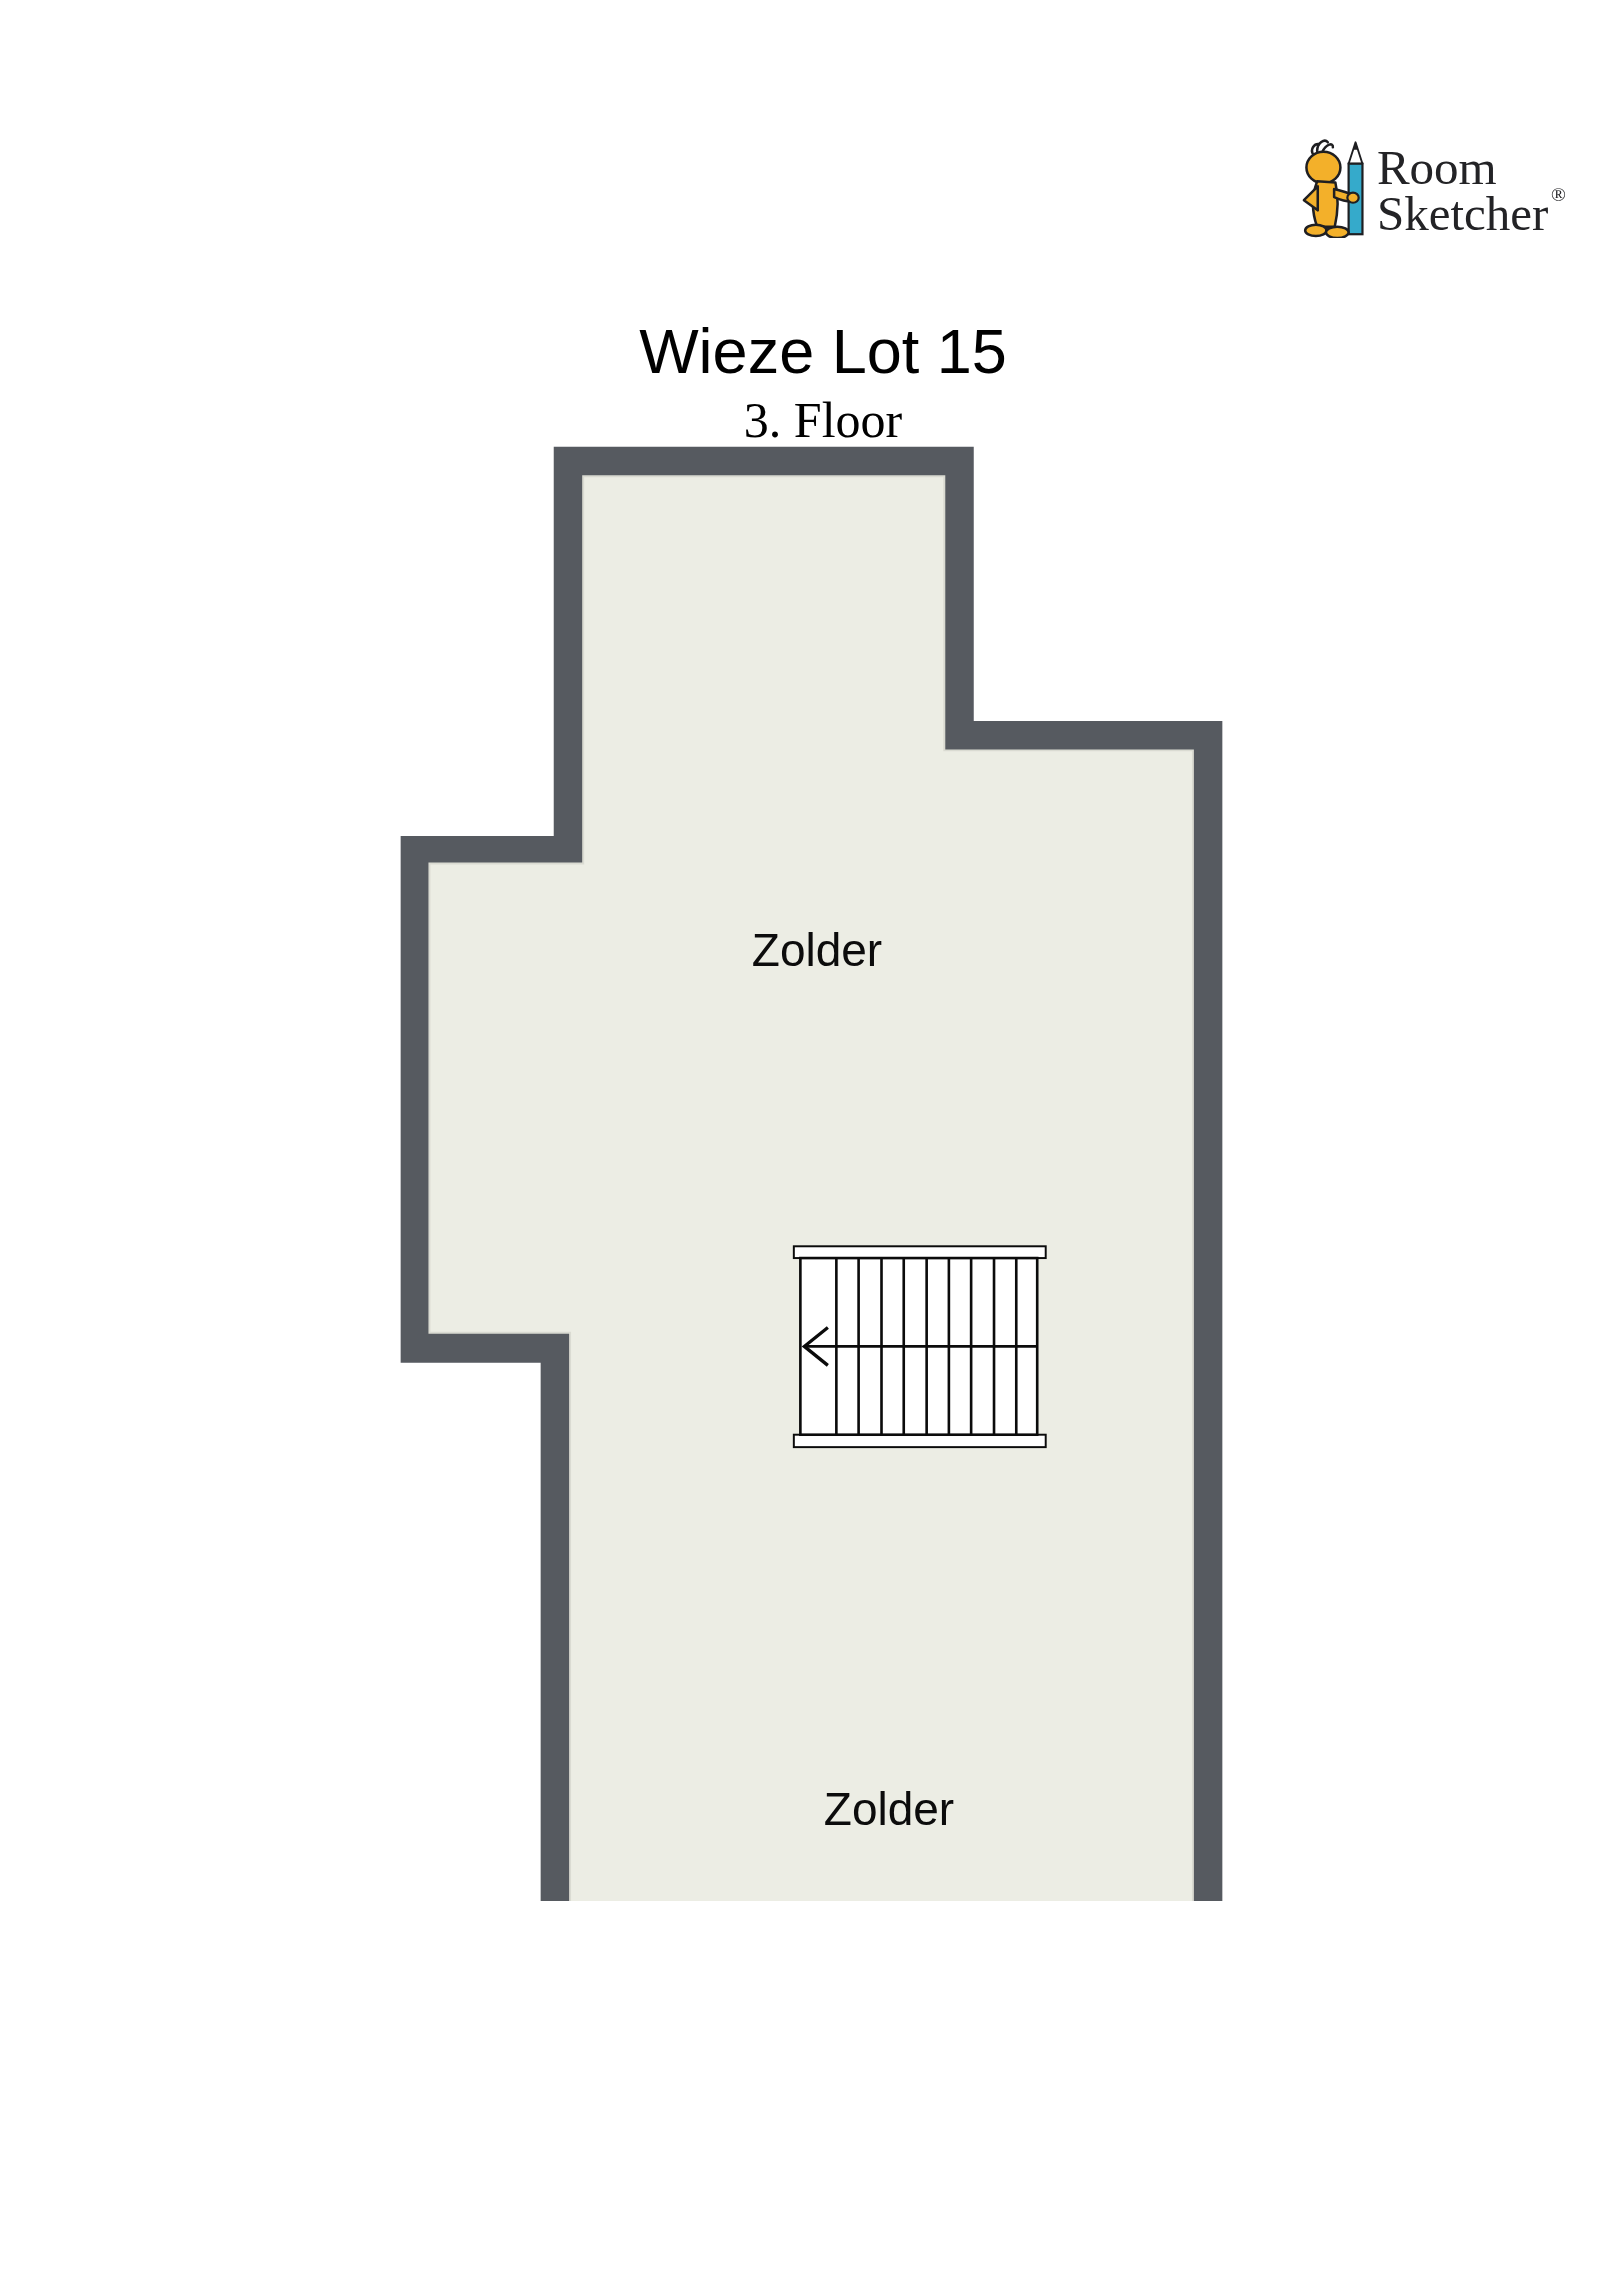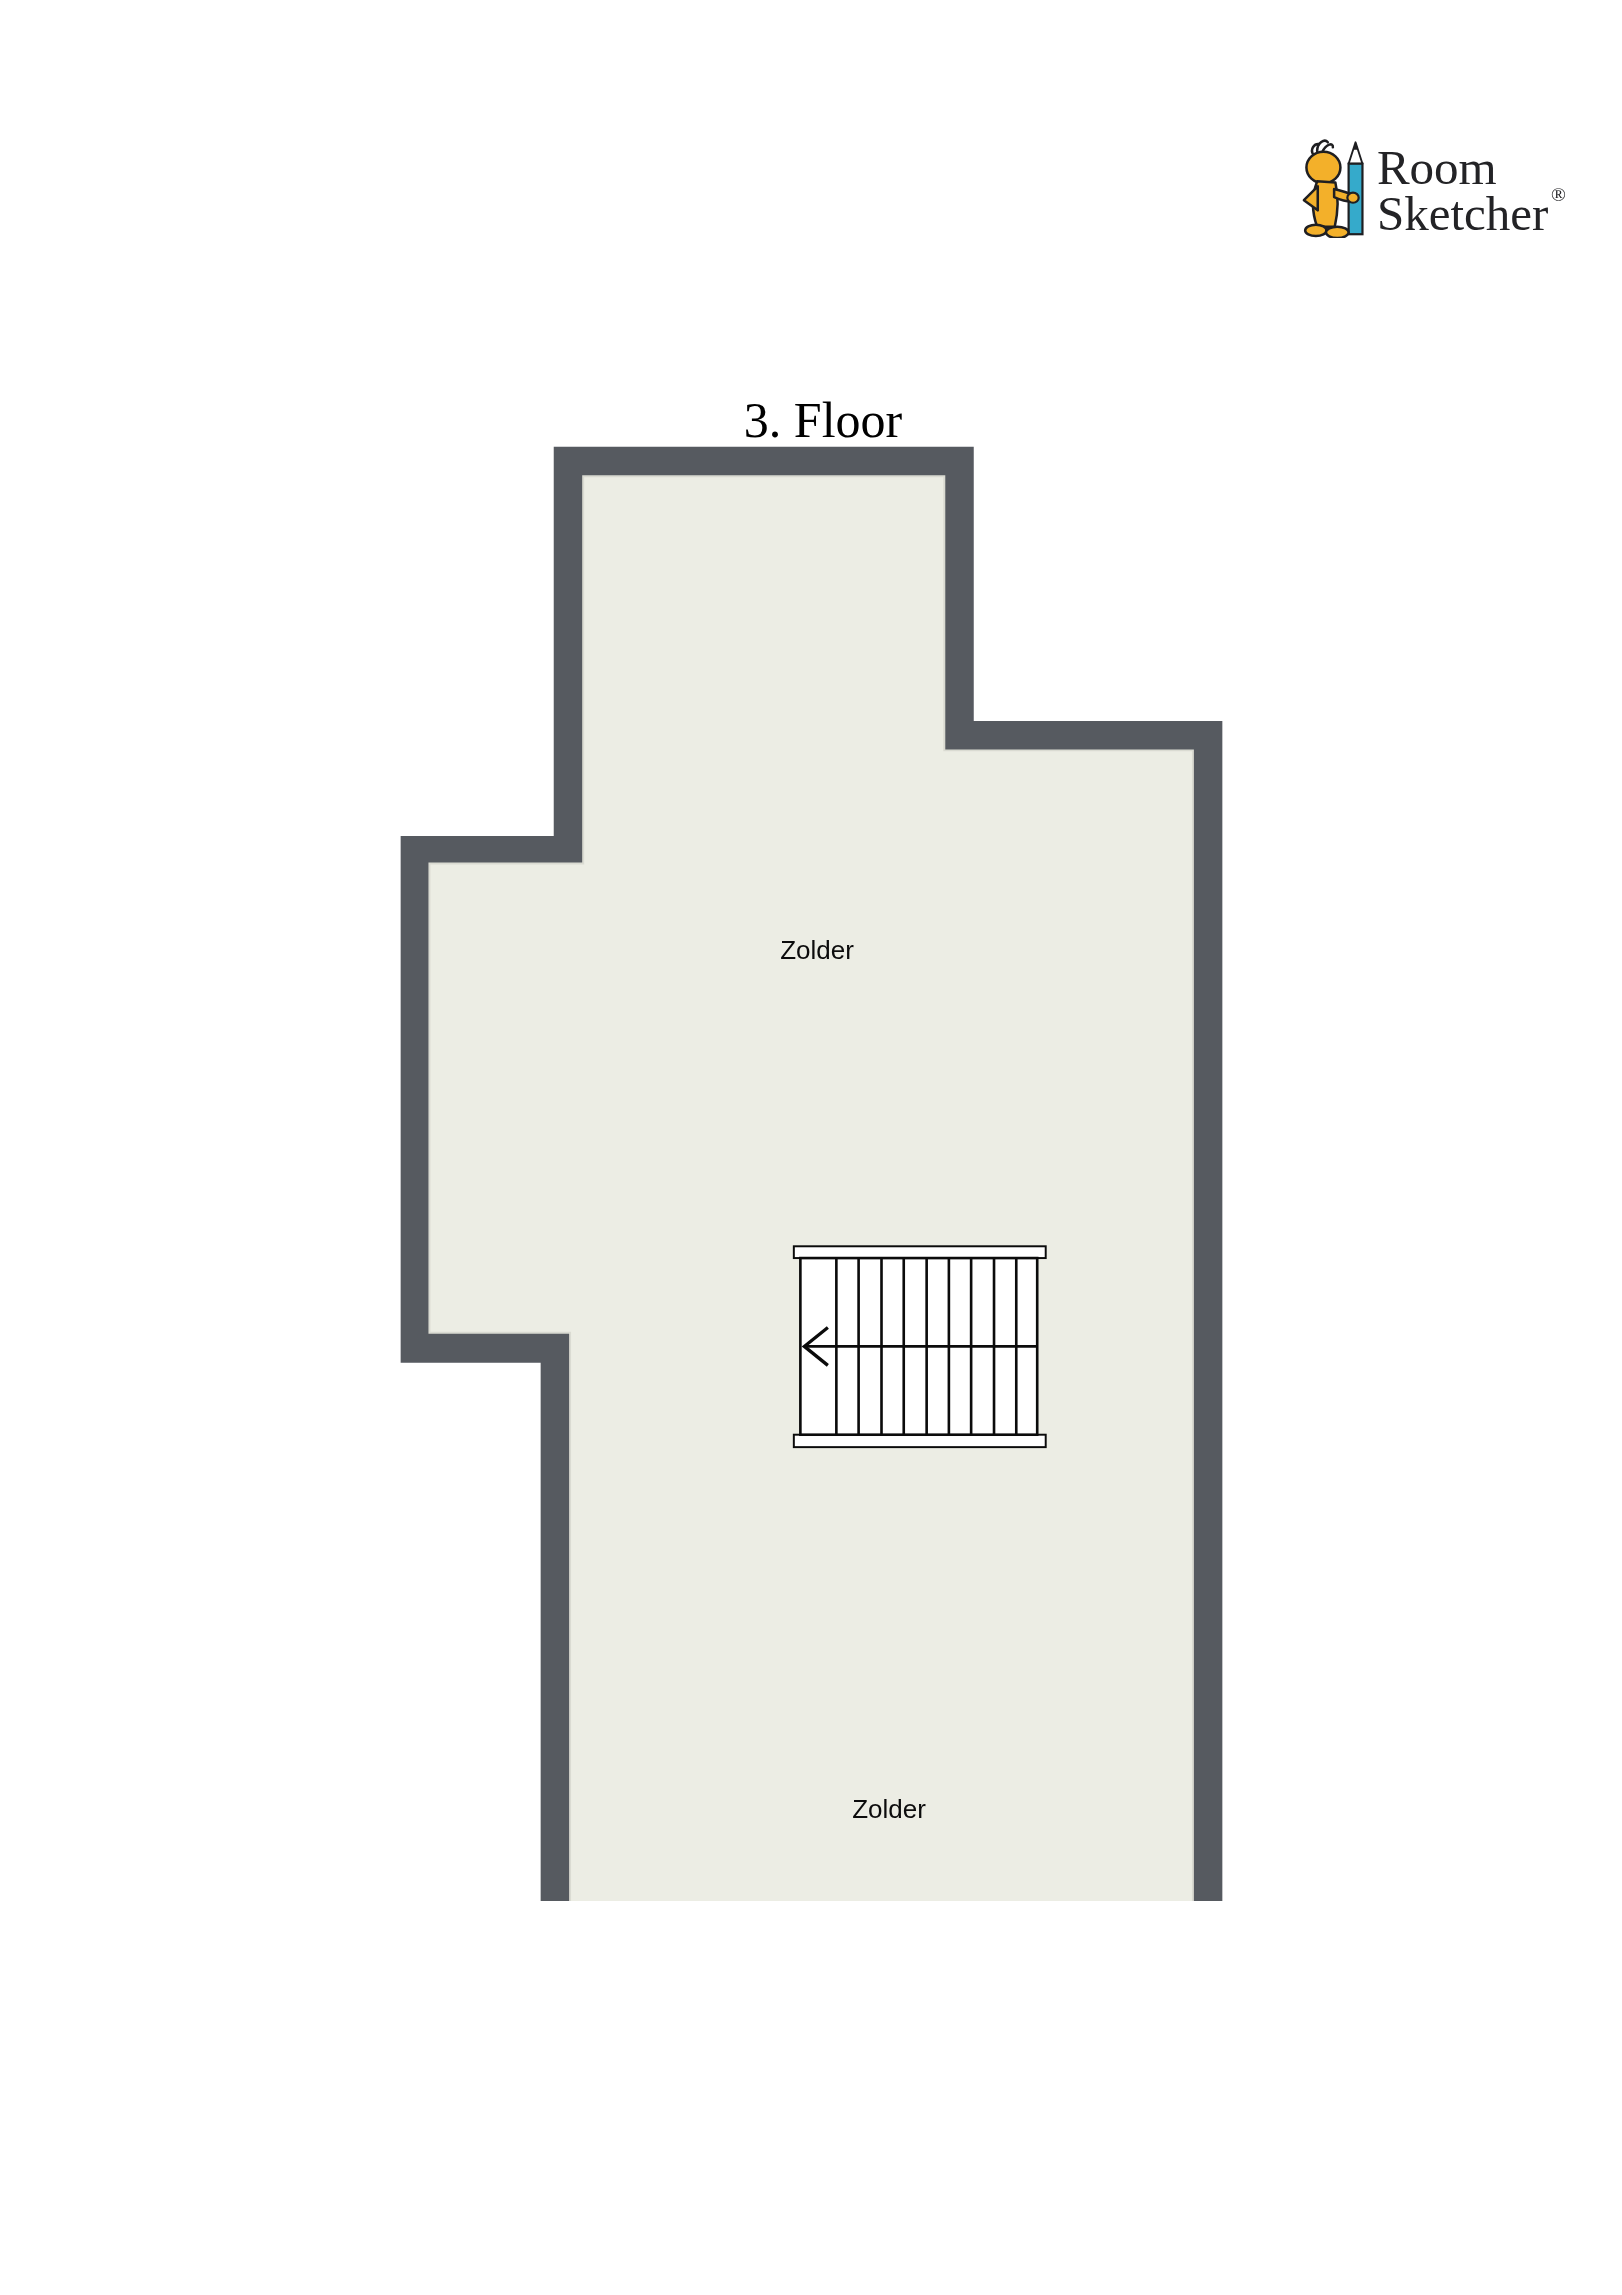--- a/index.html
+++ b/index.html
@@ -89,21 +89,21 @@
     stroke: var(--stair-line, #0b0b0b);
   }
   .stair-stroke {
     fill: none;
     stroke: var(--stair-line, #0b0b0b);
   }
 
   .room-label {
     position: absolute;
     transform: translate(-50%, -50%);
-    font-size: 26px;
+    font-size: 46px;
     color: var(--label-text, #0c0c0c);
     white-space: nowrap;
   }
   .room-label.upper { left: 817px; top: 950px; }
   .room-label.lower { left: 889px; top: 1809px; }
 </style>
 </head>
 <body>
 
 <div class="page">
@@ -134,20 +134,21 @@
 
       <ellipse cx="28" cy="150" rx="17" ry="9" fill="var(--mascot-yellow, #f3b02a)" stroke="var(--mascot-outline, #1f1f22)" stroke-width="4"></ellipse>
       <ellipse cx="62" cy="153" rx="18" ry="9" fill="var(--mascot-yellow, #f3b02a)" stroke="var(--mascot-outline, #1f1f22)" stroke-width="4"></ellipse>
     </svg>
     <div class="brand">
       <div><span>Room</span></div>
       <div><span>Sketcher</span><sup>®</sup></div>
     </div>
   </div>
 
+  <h1 class="plan-title">Wieze Lot 15</h1>
   <h2 class="plan-subtitle">3. Floor</h2>
 
   <svg class="plan-svg" viewBox="0 0 2480 3508" aria-hidden="true">
 
     <polygon class="wall" points="846,683 1488,683 1488,1102 1868,1102 1868,3355 826,3355 826,2083 612,2083 612,1278 846,1278"></polygon>
 
     <polygon class="floor" points="891,728 1443,728 1443,1147 1823,1147 1823,3310 871,3310 871,2037 656,2037 656,1320 891,1320"></polygon>
 
     <g>
       <rect class="stair-fill" x="1213" y="1905" width="385" height="18" stroke-width="3"></rect>

